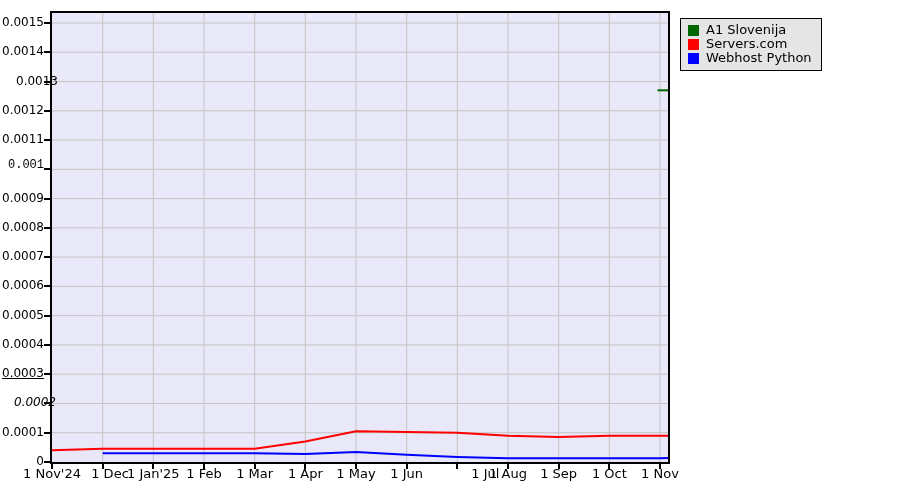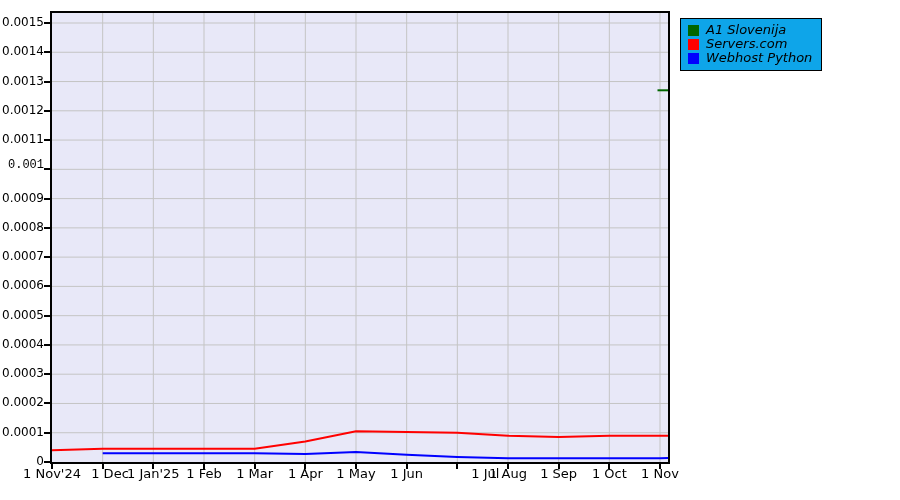--- a/index.html
+++ b/index.html
@@ -3,21 +3,21 @@
 <meta charset="utf-8">
 <style>
   html,body{margin:0;padding:0;}
   body{width:900px;height:500px;background:#ffffff;font-family:"DejaVu Sans",sans-serif;color:#000;}
   .stage{position:relative;width:900px;height:500px;overflow:hidden;background:#ffffff;}
   .plot{position:absolute;left:50px;top:11px;width:616px;height:449px;border:2px solid #000;background:#e8e8f8;box-sizing:content-box;}
   .plot svg{display:block;width:616px;height:449px;}
   .ylab{position:absolute;width:44px;text-align:right;font-size:12px;line-height:13px;white-space:nowrap;}
   .xlab{position:absolute;width:84px;text-align:center;font-size:13px;line-height:13px;white-space:nowrap;}
   .tick{position:absolute;background:#000;}
-  .legend{position:absolute;left:680px;top:18px;background:#0ea5e9;border:1px solid #000;padding:4px 9px 5px 7px;font-style:italic;}
+  .legend{position:absolute;left:680px;top:18px;background:#e5e5e5;border:1px solid #000;padding:4px 9px 5px 7px;}
   .legend-item{display:flex;align-items:center;gap:7px;height:14px;}
   .swatch{width:11px;height:11px;flex:0 0 11px;display:inline-block;}
   .legend-label{font-size:13px;line-height:14px;white-space:nowrap;}
   .caption{position:absolute;left:50px;top:481px;width:620px;text-align:center;font-size:13.5px;}
 </style>
 </head>
 <body>
 
 <div class="stage">
 
@@ -55,43 +55,43 @@
         <polyline points="50.7,440.2 101.3,440.2 152.0,440.2 202.7,440.2 253.3,441.1 304.0,439.0 354.7,441.7 405.3,444.0 456.0,445.2 506.7,445.2 557.3,445.2 608.0,445.2 616.1,444.9" fill="none" stroke="#0000ff" stroke-width="2"></polyline>
       </svg>
   </div>
 
   <div id="axis-layer">
       <div class="tick" style="left: 44px; top: 461px; width: 8px; height: 2px;"></div>
       <div class="ylab" style="left: 0px; top: 455px;">0</div>
       <div class="tick" style="left: 44px; top: 431.733px; width: 8px; height: 2px;"></div>
       <div class="ylab" style="left: 0px; top: 425.733px;">0.0001</div>
       <div class="tick" style="left: 44px; top: 402.467px; width: 8px; height: 2px;"></div>
-      <div class="ylab" style="left: 0px; top: 396.467px;">0.0002</div>
+      <div class="ylab" style="left: 12px; top: 396.467px; font-style: italic;">0.0002</div>
       <div class="tick" style="left: 44px; top: 373.2px; width: 8px; height: 2px;"></div>
-      <div class="ylab" style="left: 0px; top: 367.2px;">0.0003</div>
+      <div class="ylab" style="left: 0px; top: 367.2px; text-decoration: underline;">0.0003</div>
       <div class="tick" style="left: 44px; top: 343.933px; width: 8px; height: 2px;"></div>
       <div class="ylab" style="left: 0px; top: 337.933px;">0.0004</div>
       <div class="tick" style="left: 44px; top: 314.667px; width: 8px; height: 2px;"></div>
       <div class="ylab" style="left: 0px; top: 308.667px;">0.0005</div>
       <div class="tick" style="left: 44px; top: 285.4px; width: 8px; height: 2px;"></div>
       <div class="ylab" style="left: 0px; top: 279.4px;">0.0006</div>
       <div class="tick" style="left: 44px; top: 256.133px; width: 8px; height: 2px;"></div>
       <div class="ylab" style="left: 0px; top: 250.133px;">0.0007</div>
       <div class="tick" style="left: 44px; top: 226.867px; width: 8px; height: 2px;"></div>
       <div class="ylab" style="left: 0px; top: 220.867px;">0.0008</div>
       <div class="tick" style="left: 44px; top: 197.6px; width: 8px; height: 2px;"></div>
       <div class="ylab" style="left: 0px; top: 191.6px;">0.0009</div>
       <div class="tick" style="left: 44px; top: 168.333px; width: 8px; height: 2px;"></div>
       <div class="ylab" style="left: 0px; top: 159px; font-family: Liberation Mono, monospace;">0.001</div>
       <div class="tick" style="left: 44px; top: 139.067px; width: 8px; height: 2px;"></div>
       <div class="ylab" style="left: 0px; top: 133.067px;">0.0011</div>
       <div class="tick" style="left: 44px; top: 109.8px; width: 8px; height: 2px;"></div>
       <div class="ylab" style="left: 0px; top: 103.8px;">0.0012</div>
       <div class="tick" style="left: 44px; top: 80.5333px; width: 8px; height: 2px;"></div>
-      <div class="ylab" style="left: 0px; top: 74.5333px;">0.0013</div>
+      <div class="ylab" style="left: 0px; top: 74.5333px; padding-left: 14px;">0.0013</div>
       <div class="tick" style="left: 44px; top: 51.2667px; width: 8px; height: 2px;"></div>
       <div class="ylab" style="left: 0px; top: 45.2667px;">0.0014</div>
       <div class="tick" style="left: 44px; top: 22px; width: 8px; height: 2px;"></div>
       <div class="ylab" style="left: 0px; top: 16px;">0.0015</div>
       <div class="tick" style="left: 51px; top: 464px; width: 2px; height: 5px;"></div>
       <div class="xlab" style="left: 10px; top: 467px;">1 Nov'24</div>
       <div class="tick" style="left: 101.667px; top: 464px; width: 2px; height: 5px;"></div>
       <div class="xlab" style="left: 68px; top: 467px;">1 Dec</div>
       <div class="tick" style="left: 152.333px; top: 464px; width: 2px; height: 5px;"></div>
       <div class="xlab" style="left: 111.333px; top: 467px;">1 Jan'25</div>

